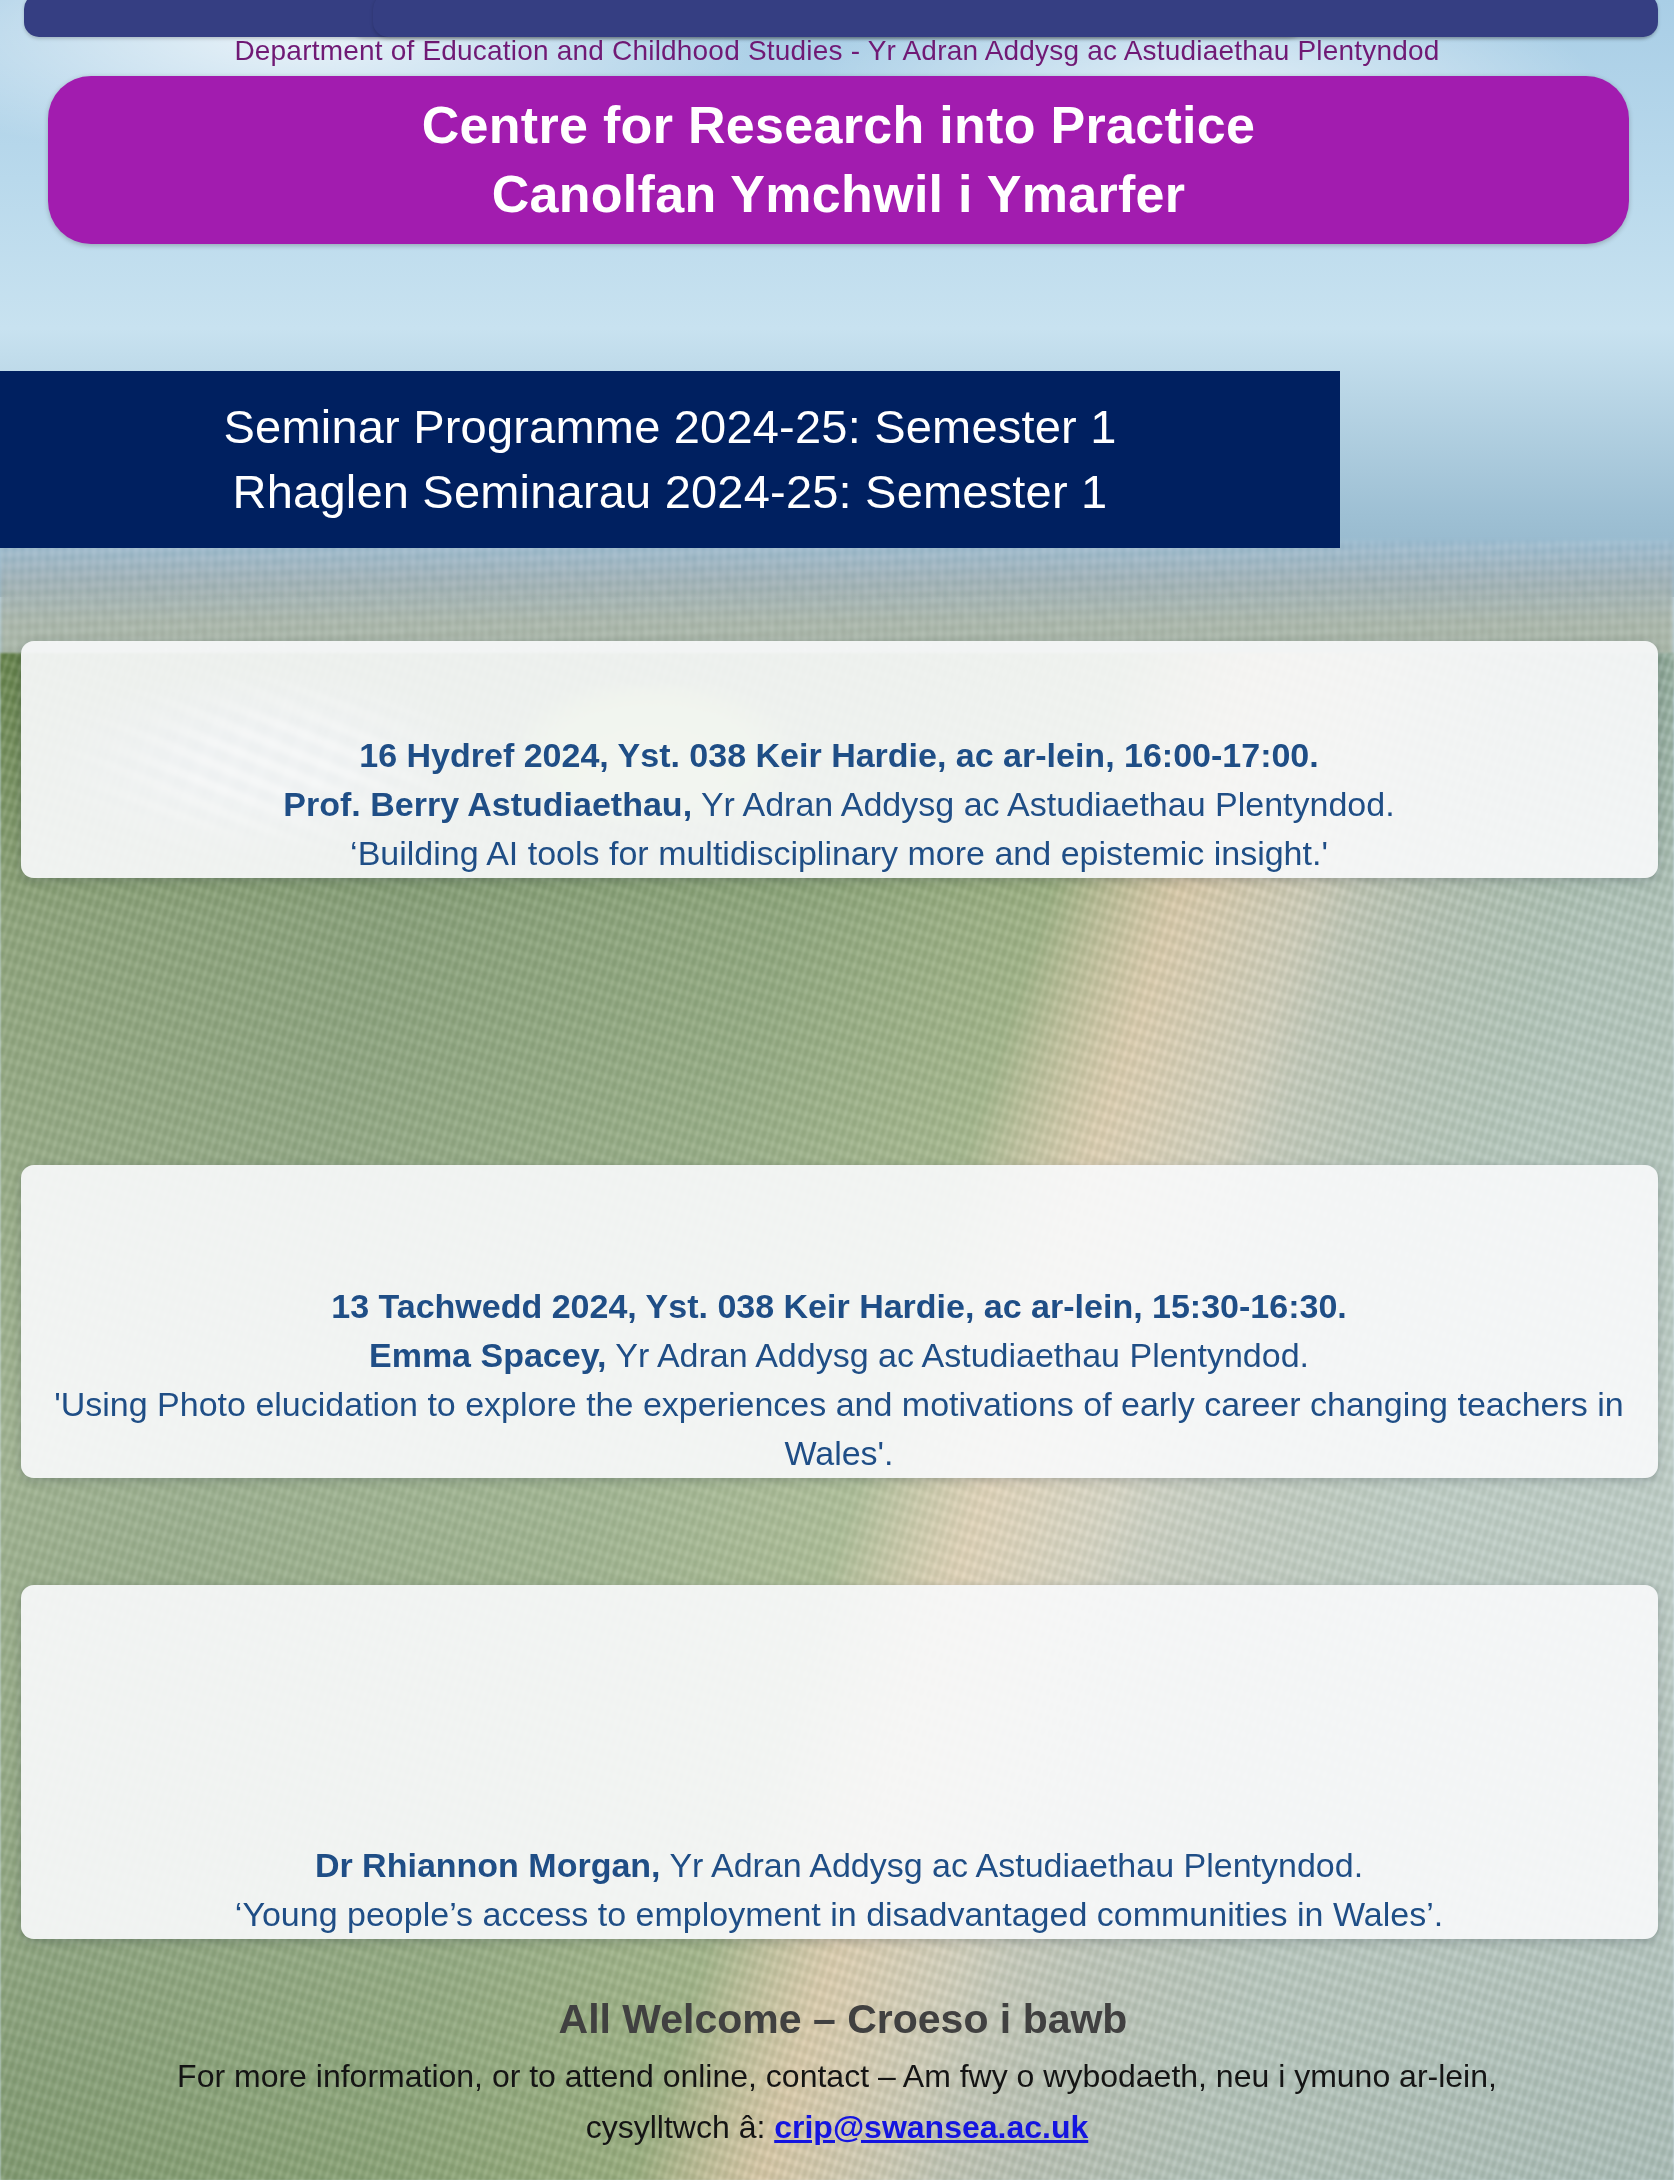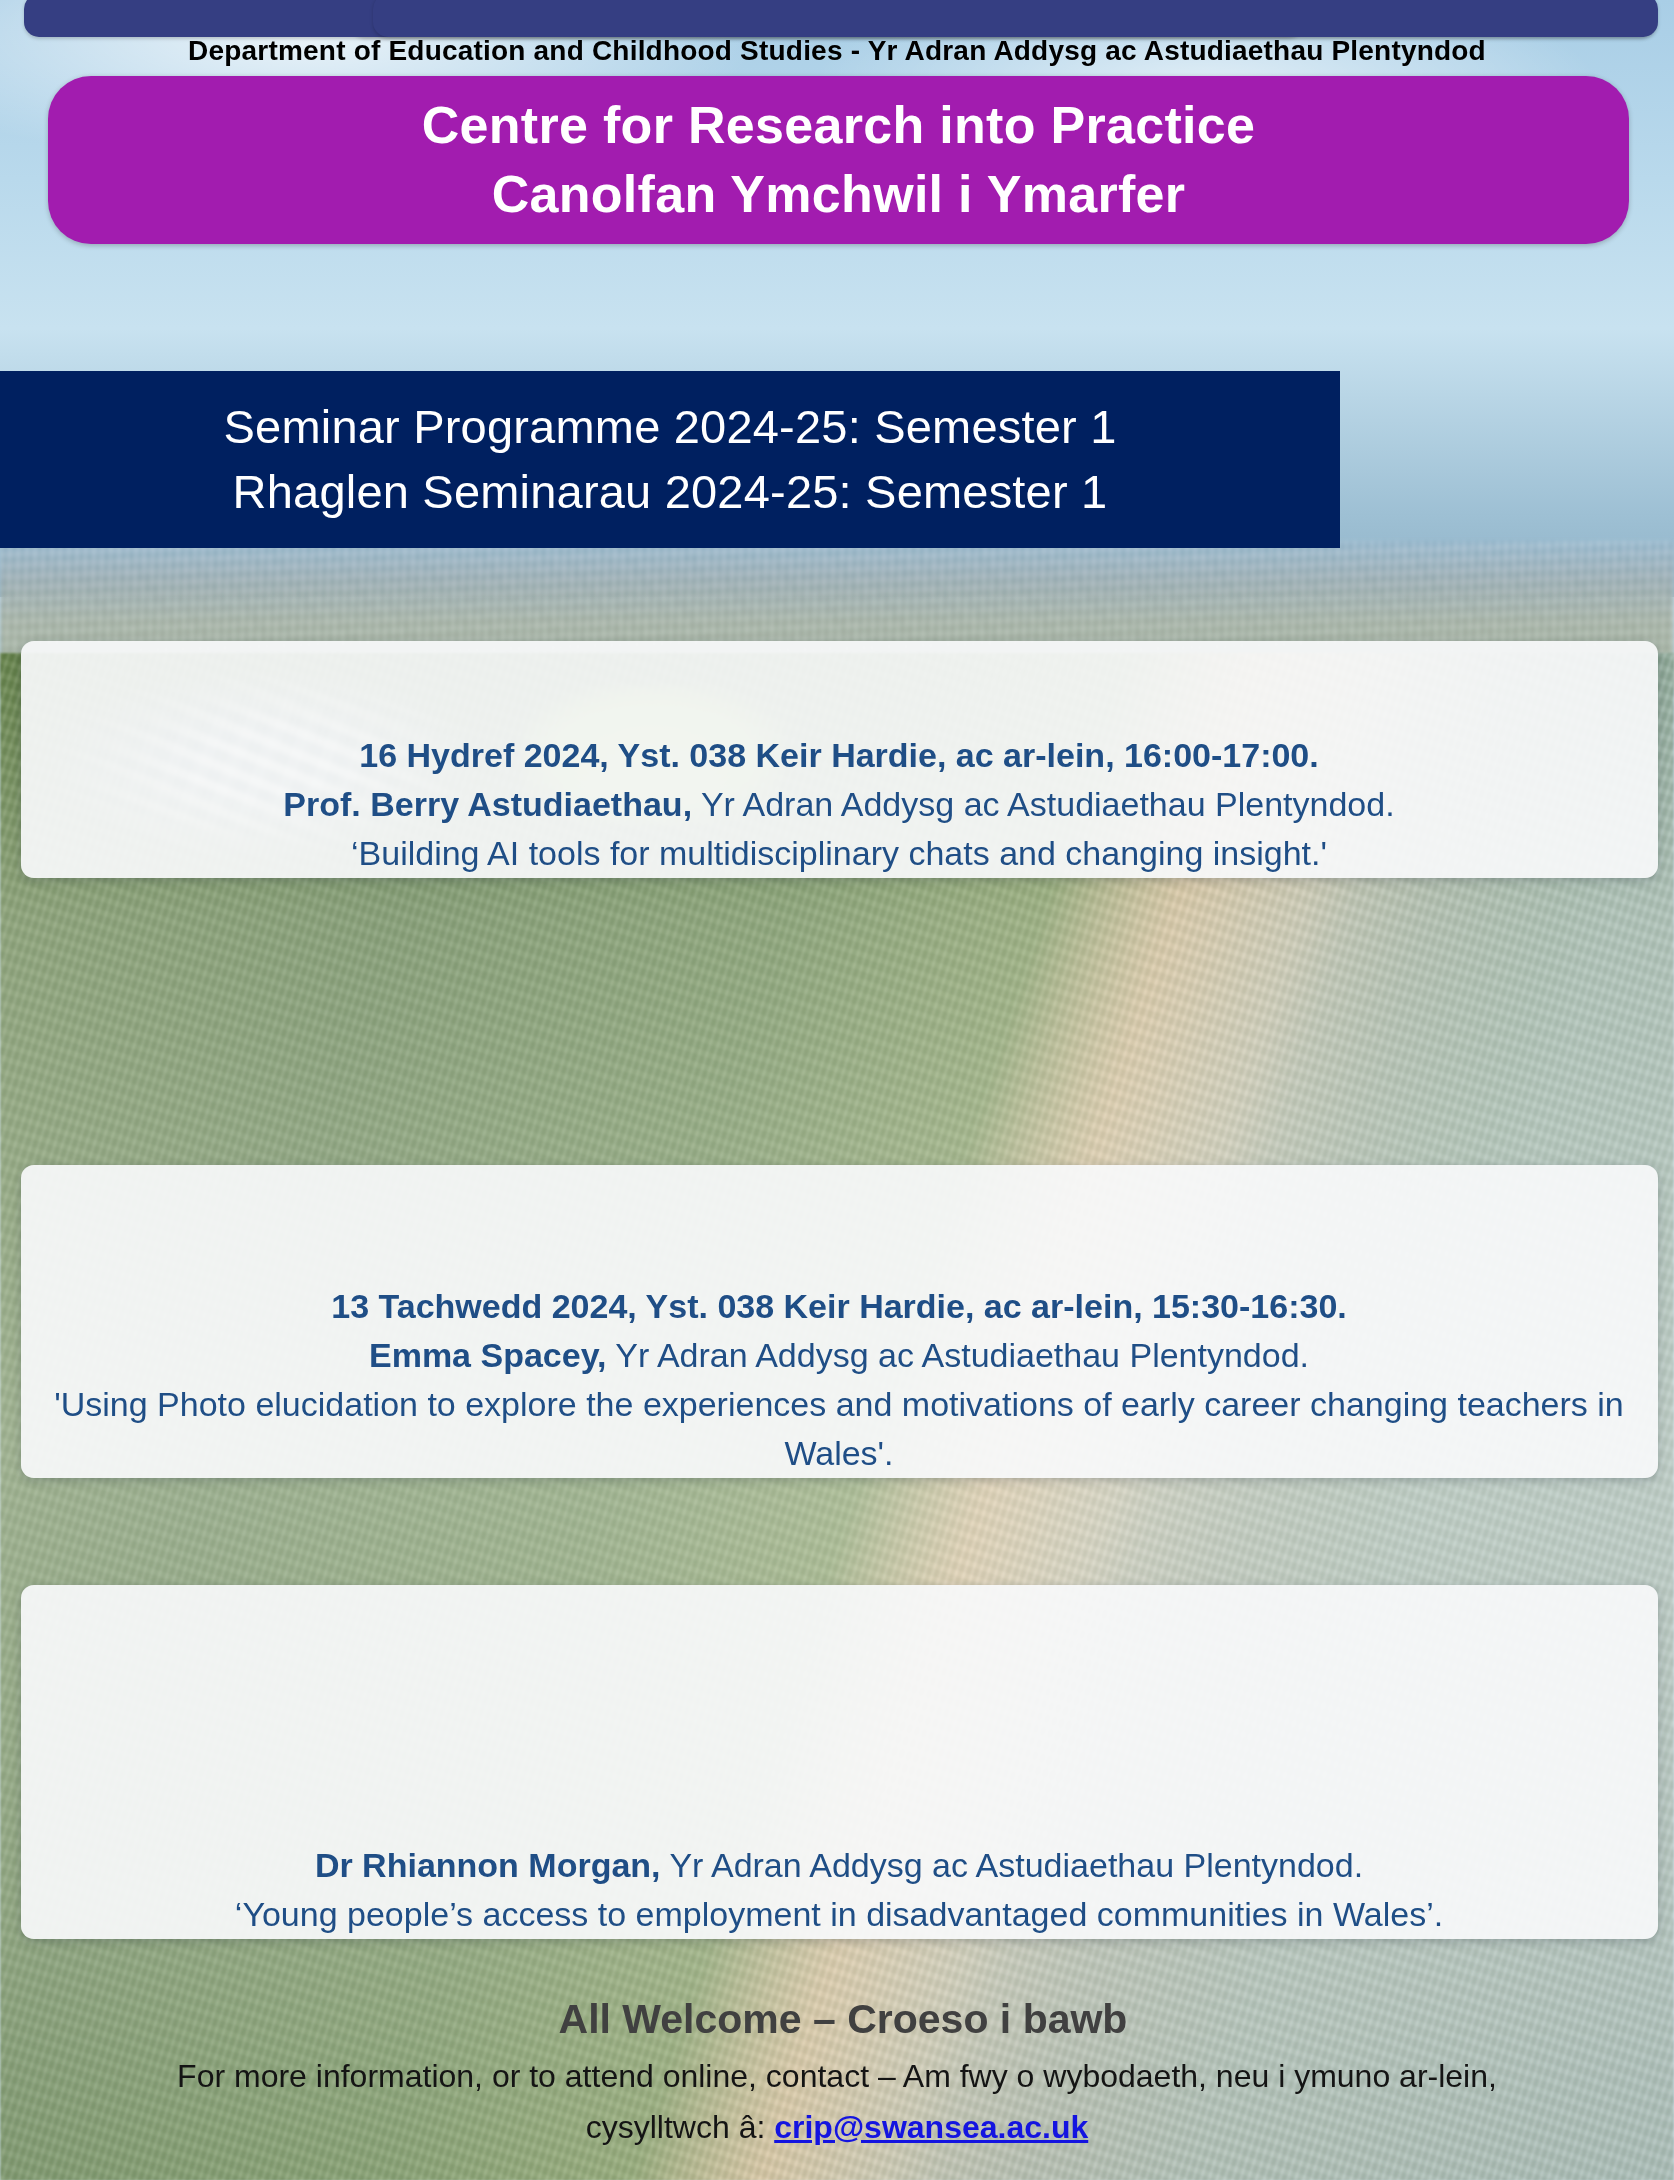--- a/index.html
+++ b/index.html
@@ -113,23 +113,23 @@
                               rgba(255,255,255,.34) 88%, rgba(255,255,255,.26) 100%);
   }
 
   
   .dept-line {
     position: absolute;
     left: 0; top: 35px; width: 100%;
     z-index: 5;
     text-align: center;
     font-size: 28px;
-    font-weight: 700;
+    font-weight: 400;
     letter-spacing: 0.2px;
-    color: #000000;
+    color: #701a75;
     white-space: nowrap;
   }
 
   .title-plate {
     position: absolute;
     left: 48px; top: 76px;
     width: 1581px; height: 168px;
     z-index: 5;
     background: #a21caf;
     border-radius: 43px;
@@ -274,21 +274,21 @@
   <div class="band">
     <div class="band-en">Seminar Programme 2024-25: Semester 1</div>
     <div class="band-cy">Rhaglen Seminarau 2024-25: Semester 1</div>
   </div>
 
   <div class="card-tab" id="tab-1"></div>
   <div class="card" id="card-1">
     <div class="card-body">
       <div class="line strong">16 Hydref 2024, Yst. 038 Keir Hardie, ac ar-lein, 16:00-17:00.</div>
       <div class="line"><b>Prof. Berry Astudiaethau,</b><span> Yr Adran Addysg ac Astudiaethau Plentyndod.</span></div>
-      <div class="line">‘Building AI tools for multidisciplinary chats and changing insight.'</div>
+      <div class="line">‘Building AI tools for multidisciplinary more and epistemic insight.'</div>
     </div>
   </div>
 
   <div class="card-tab" id="tab-2"></div>
   <div class="card" id="card-2">
     <div class="card-body">
       <div class="line strong">13 Tachwedd 2024, Yst. 038 Keir Hardie, ac ar-lein, 15:30-16:30.</div>
       <div class="line"><b>Emma Spacey,</b><span> Yr Adran Addysg ac Astudiaethau Plentyndod.</span></div>
       <div class="line">'Using Photo elucidation to explore the experiences and motivations of early career changing teachers in Wales'.</div>
     </div>

